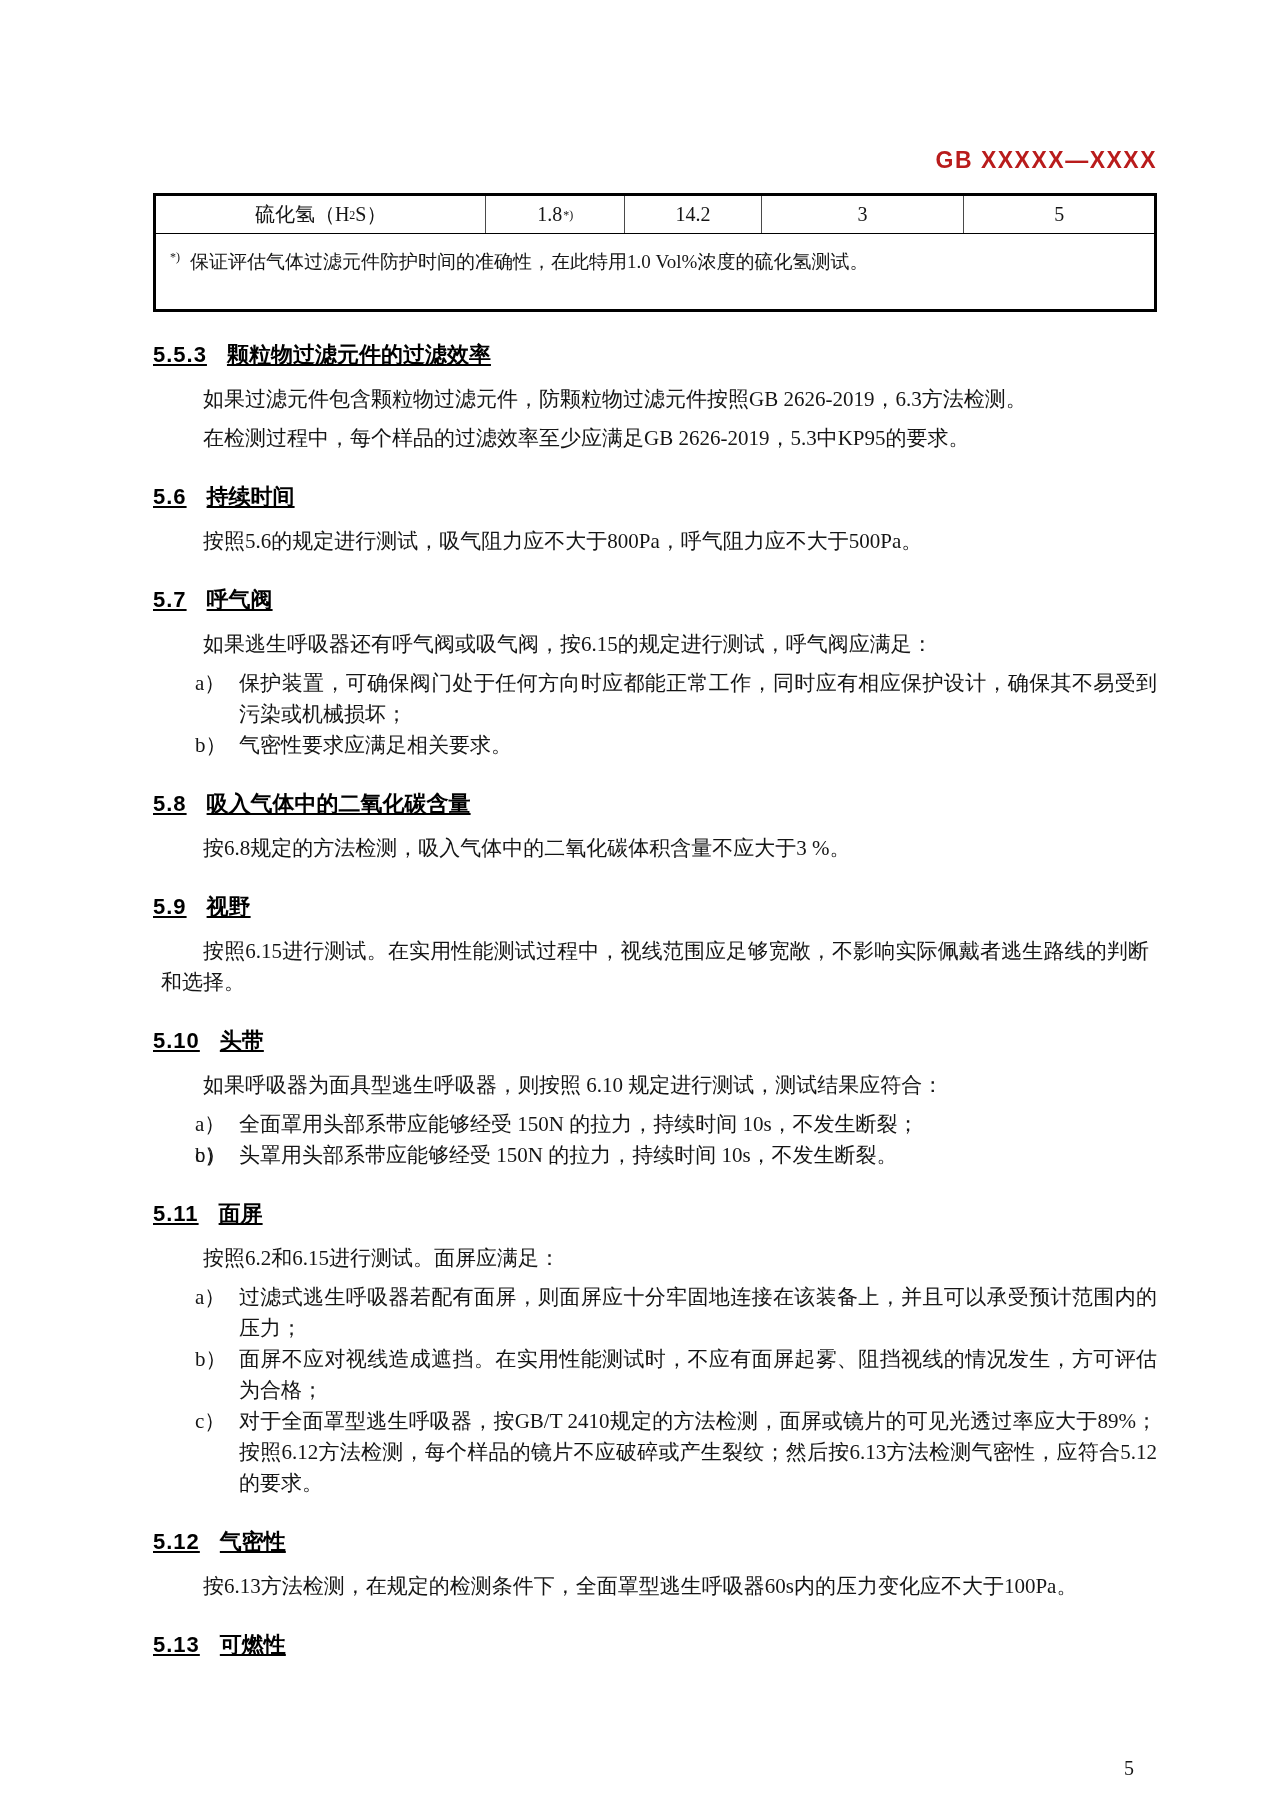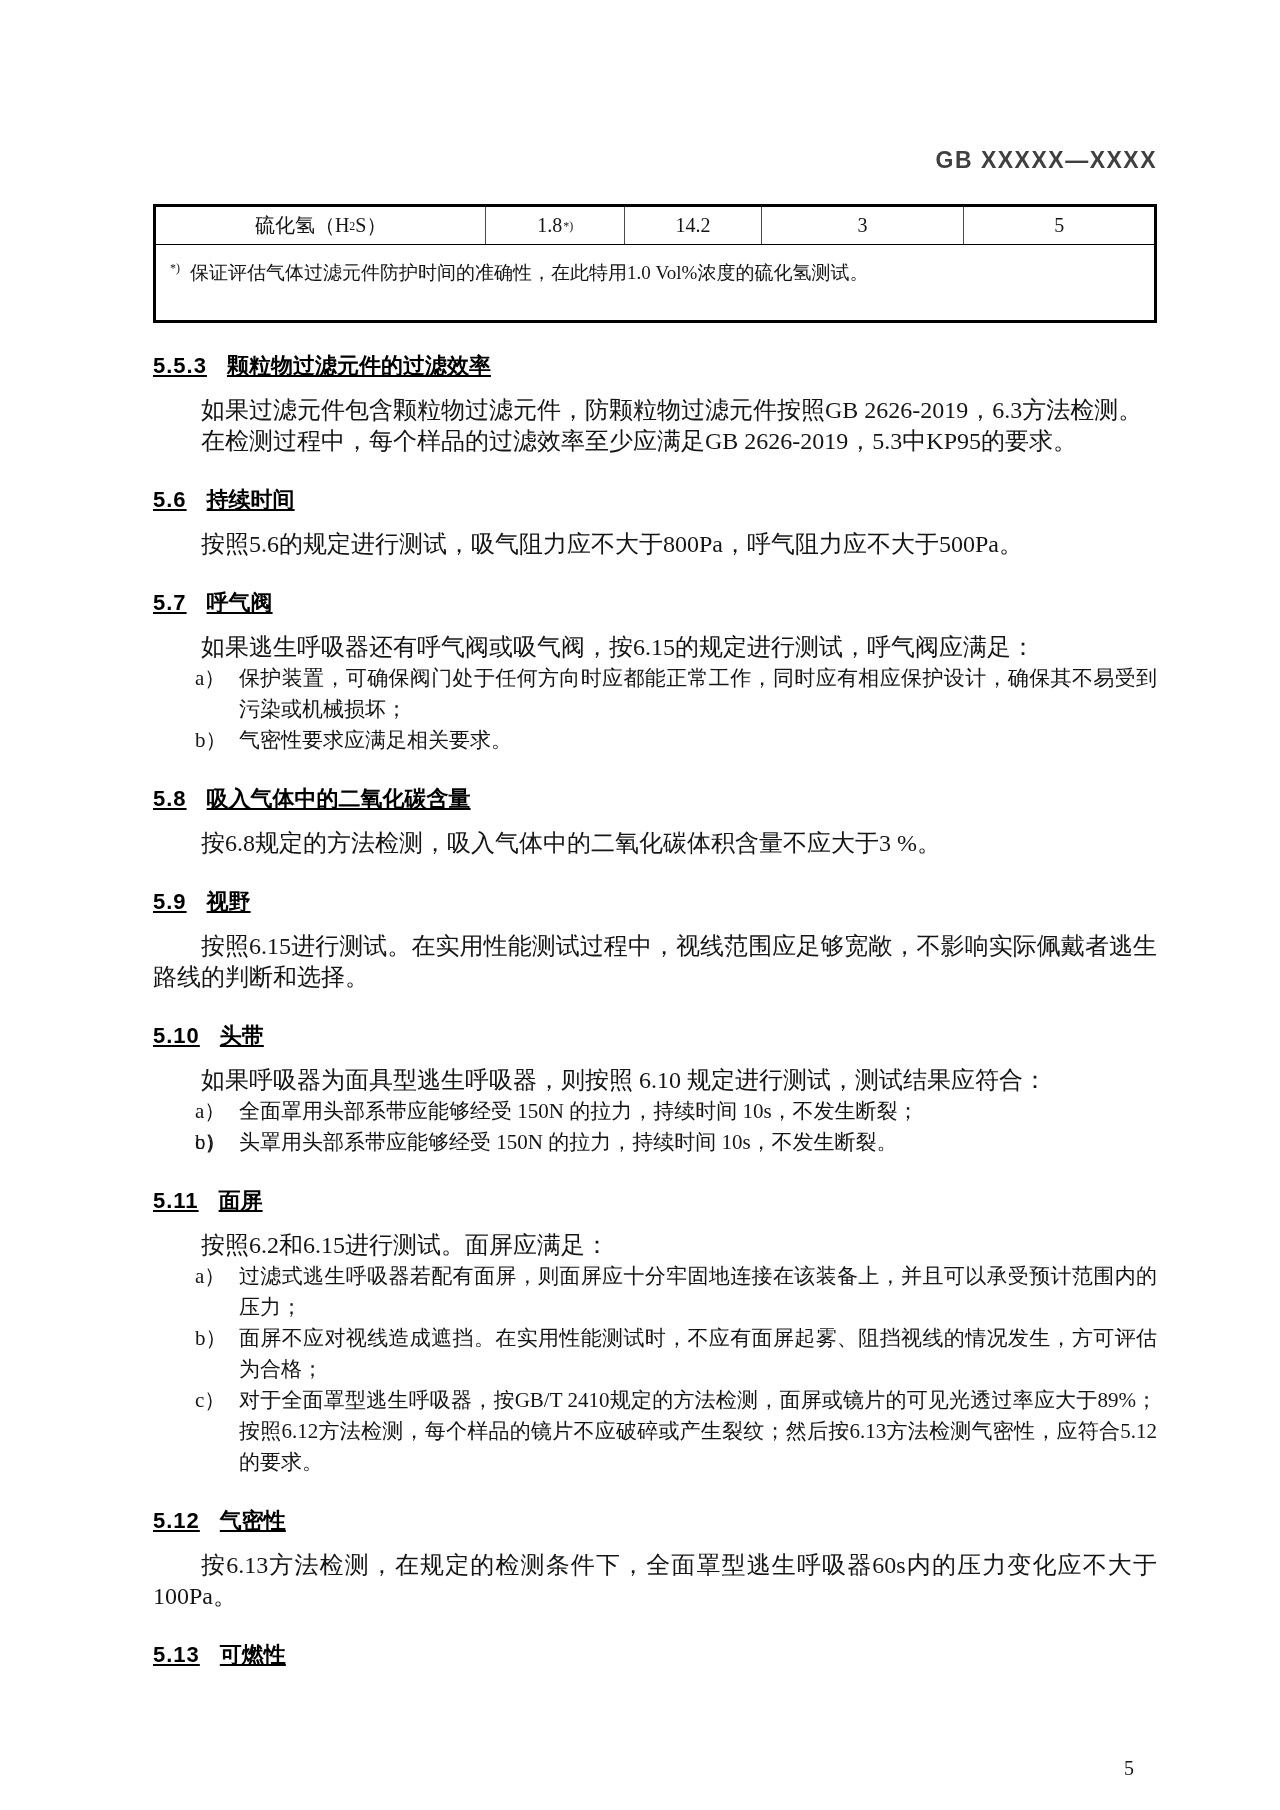--- a/index.html
+++ b/index.html
@@ -6,25 +6,25 @@
   .page {
     position:relative; width:1280px; height:1810px; margin:0 auto;
     background:#ffffff; color:#151515; overflow:hidden;
     font-family:"Liberation Serif","DejaVu Serif",serif;
   }
   .content { position:absolute; left:153px; top:0; width:1004px; }
 
   .doc-header {
     margin-top:146px; height:28px; line-height:28px; text-align:right;
     font-family:"Liberation Sans","DejaVu Sans",sans-serif;
-    font-weight:700; font-size:23px; letter-spacing:1.5px; color:#404040;
+    font-weight:700; font-size:23px; letter-spacing:1.5px; color:#b91c1c;
   }
 
   
-  .gas-table { margin-top:30px; border:3px solid #000; }
+  .gas-table { margin-top:19px; border:3px solid #000; }
   .t-row { display:flex; border-bottom:1px solid #000; }
   .t-cell {
     display:flex; align-items:center; justify-content:center;
     height:37px; border-right:1px solid #4a4a4a; font-size:20px;
   }
   .t-cell.c1 { width:33.0%; }
   .t-cell.c2 { width:13.8%; }
   .t-cell.c3 { width:13.6%; }
   .t-cell.c4 { width:20.2%; }
   .t-cell.c5 { flex:1; border-right:none; }
@@ -32,21 +32,21 @@
   .t-cell sup { font-size:12px; line-height:0; margin-left:1px; }
   .t-foot { min-height:44px; padding:11px 14px 20px 14px; font-size:19px; line-height:24px; }
   .t-foot sup { font-size:12px; margin-right:10px; }
 
   
   .sec-head {
     margin:30px 0 16px 0; font-size:22px; line-height:26px; color:#000;
     font-family:"Liberation Sans","DejaVu Sans",sans-serif; font-weight:700;text-decoration:underline;
   }
   .sec-head .sec-num { margin-right:20px; letter-spacing:1px; }
-  .body-para { margin:0; font-size:24px; line-height:31px; text-indent:2em; text-align:justify; }
+  .body-para { margin:8px; font-size:21px; line-height:31px; text-indent:2em; text-align:justify; }
   .list-item { position:relative; padding-left:86px; font-size:21px; line-height:31px; text-align:justify; }
   .li-marker { position:absolute; left:42px; top:0; }
 
   .page-number {
     position:absolute; right:146px; bottom:30px;
     font-size:20px; color:#151515;
   }
 </style>
 </head>
 <body>

